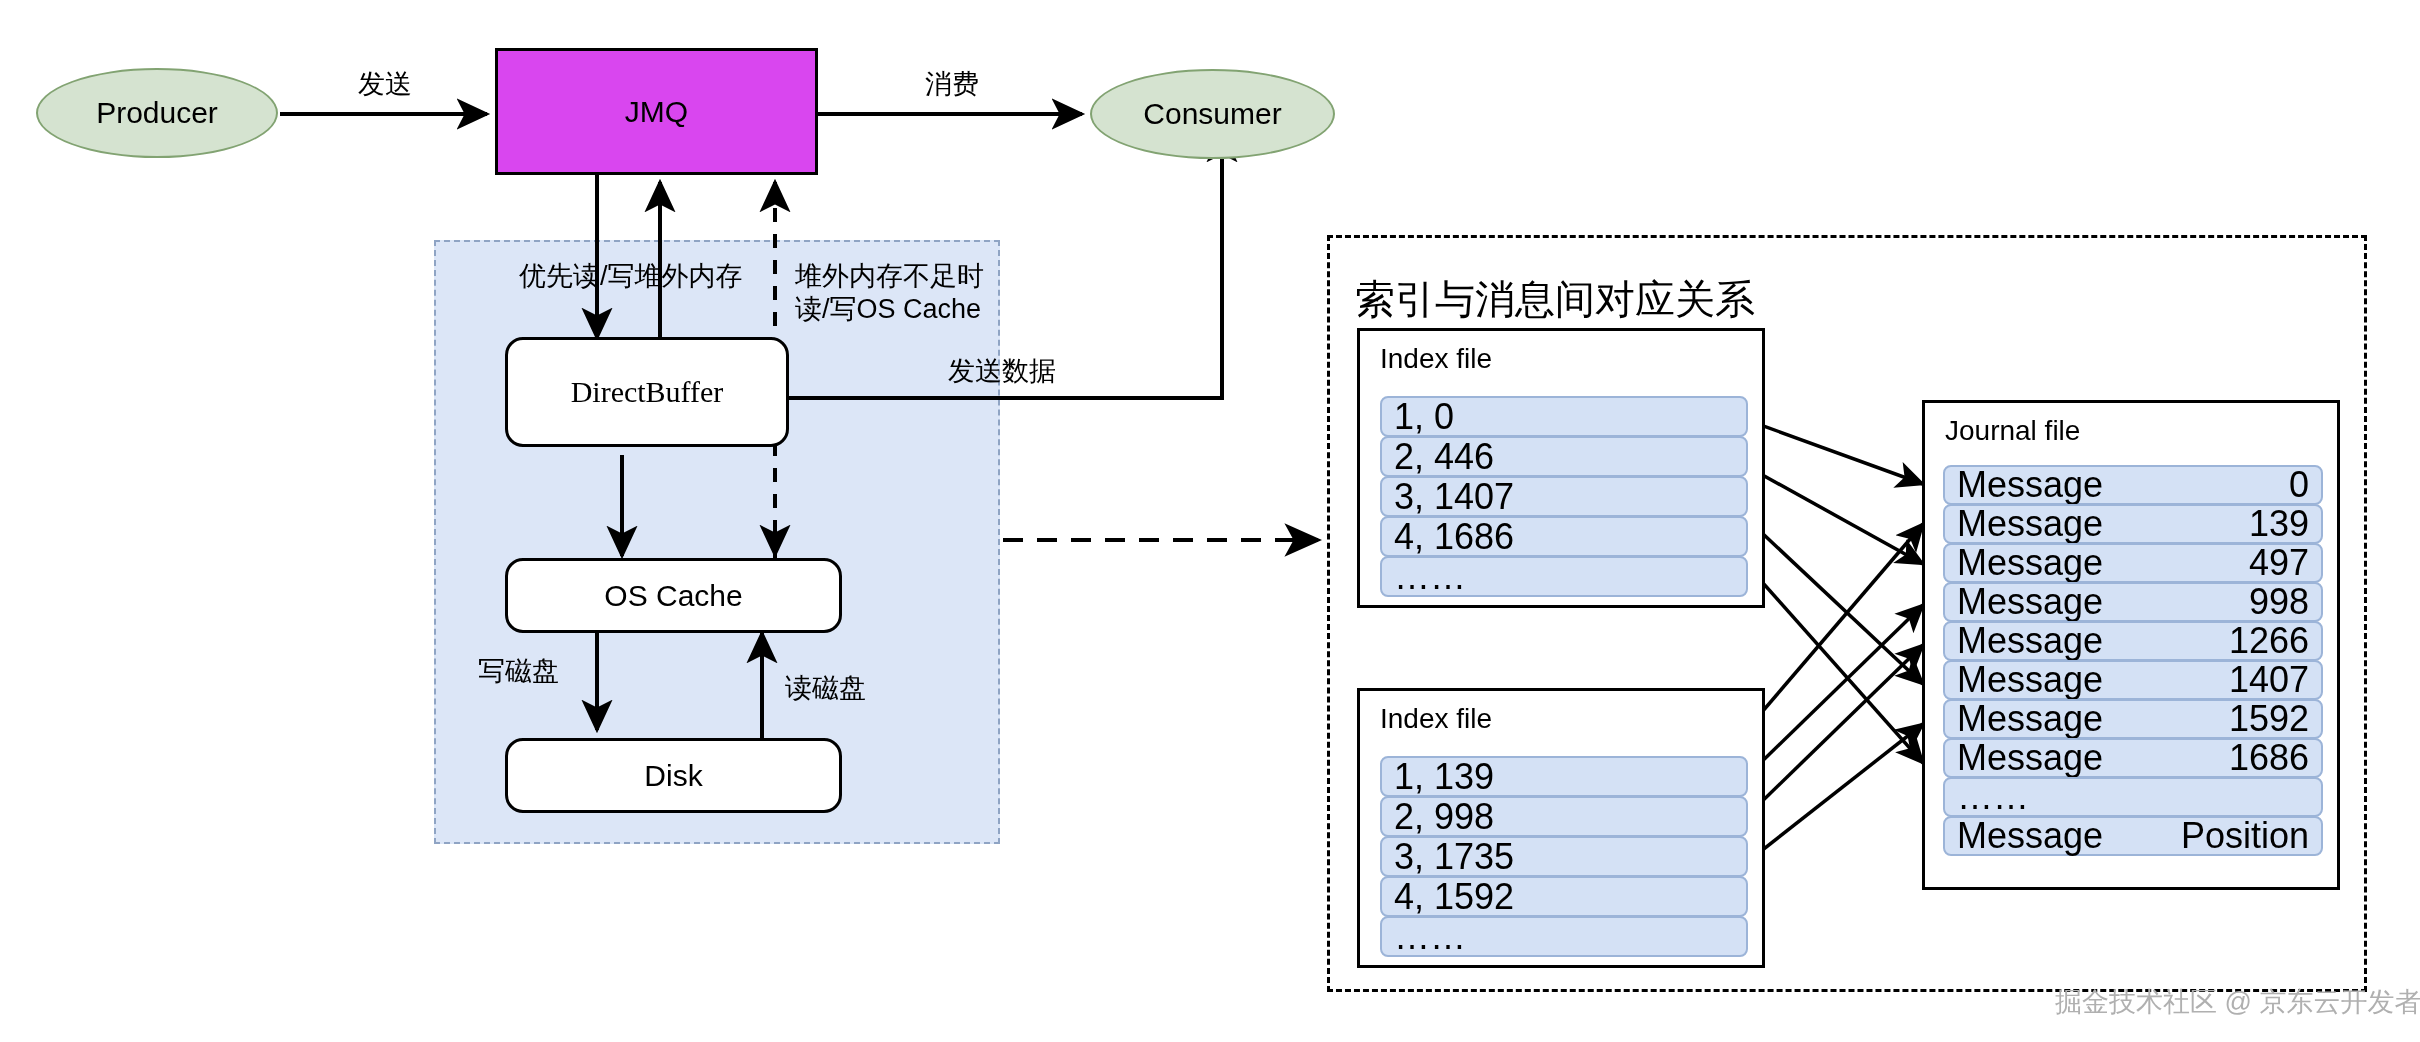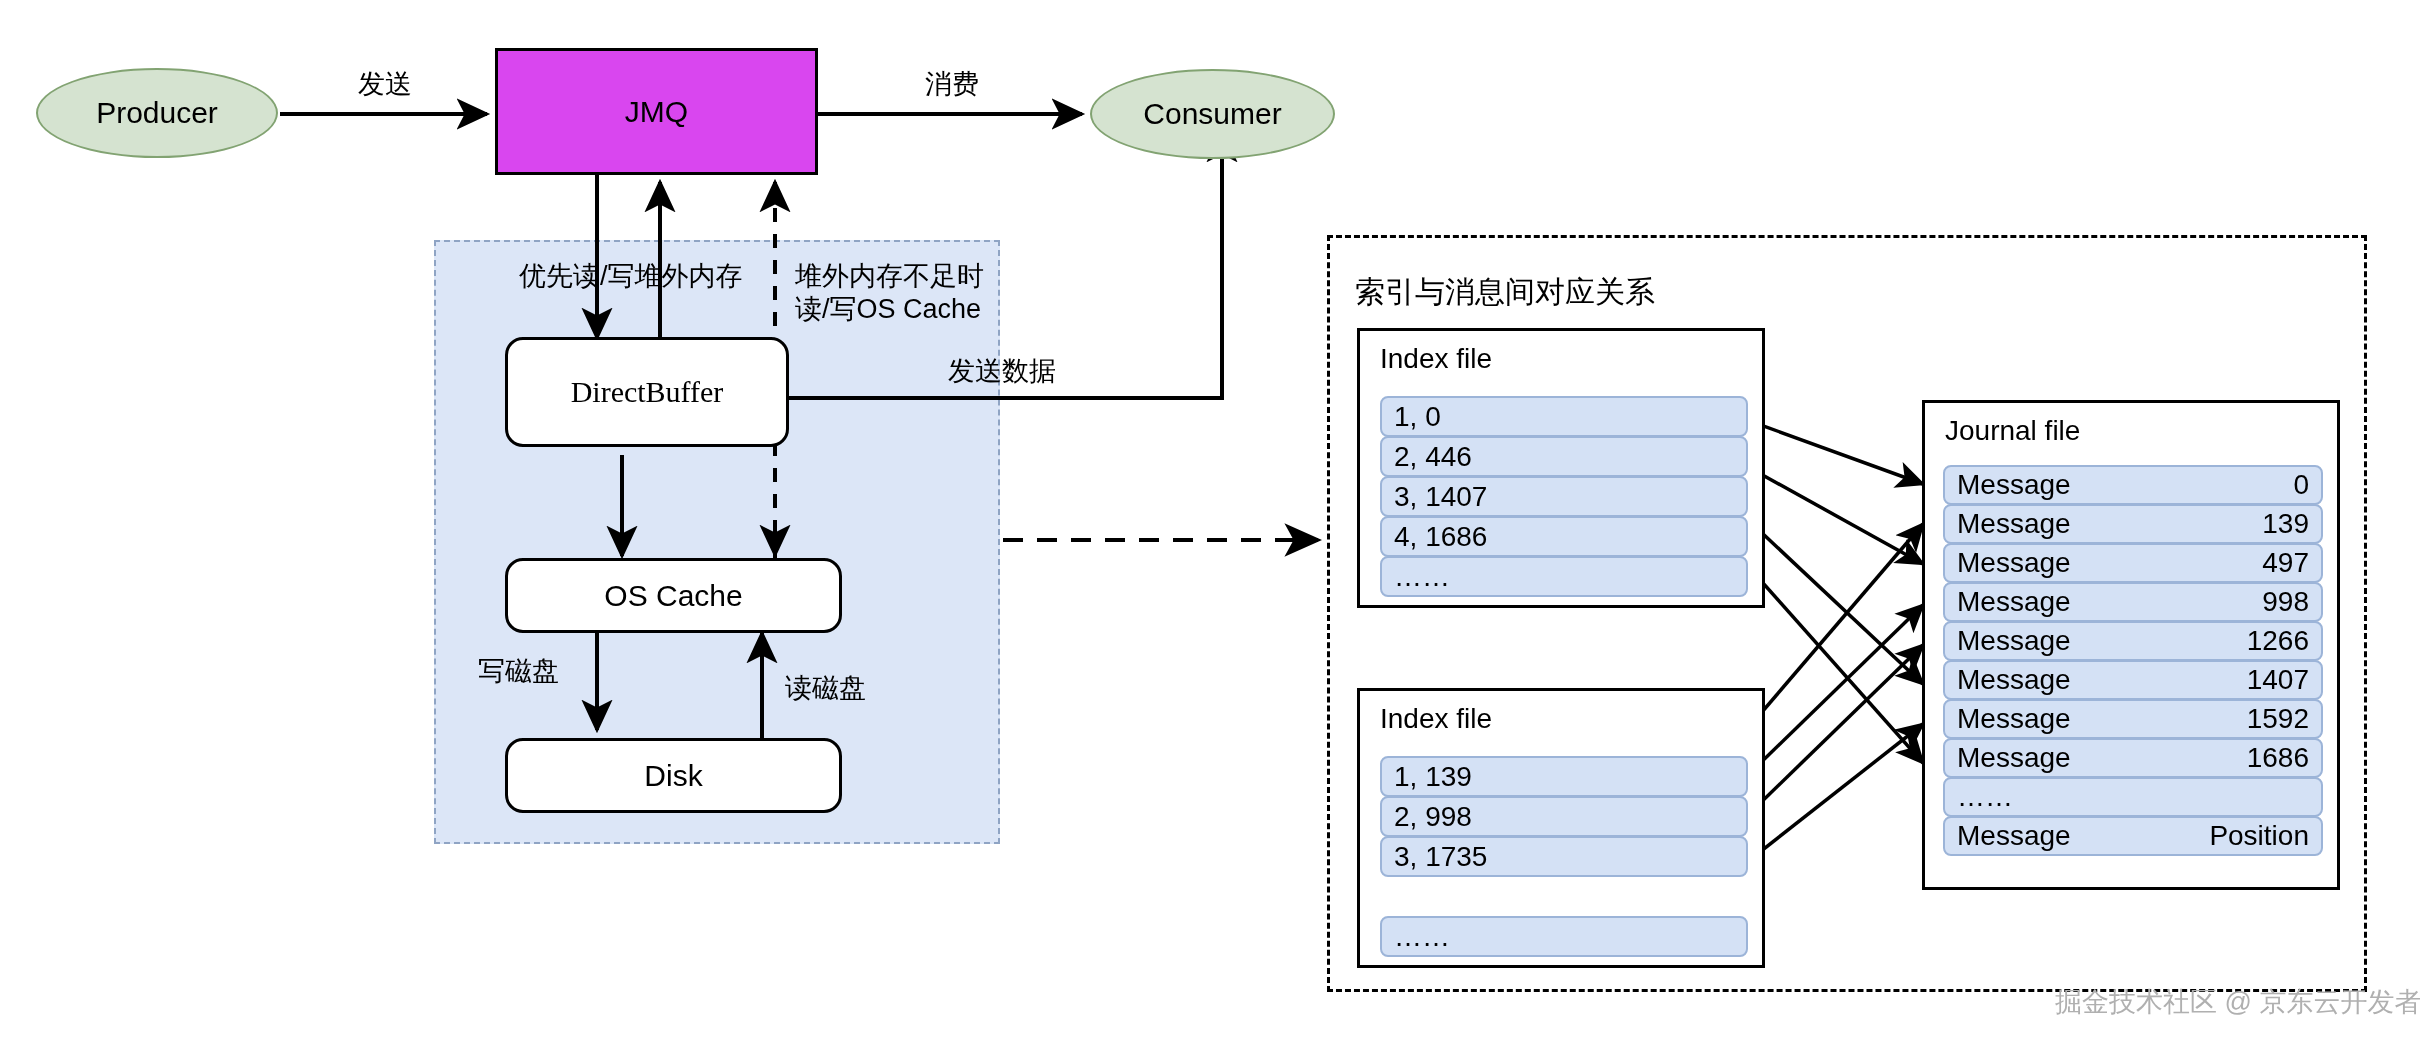--- a/index.html
+++ b/index.html
@@ -76,35 +76,35 @@
   }
   .row {
     position: absolute;
     box-sizing: border-box;
     background: #d4e1f5;
     border: 2px solid #9cb4d8;
     border-radius: 8px;
     display: flex;
     align-items: center;
     padding: 0 12px;
-    font-size: 28px;
+    font-size: 36px;
     color: #000;
   }
   .row .left { flex: 0 0 auto; }
   .row .right { margin-left: auto; }
   .lbl {
     position: absolute;
     font-size: 27px;
     color: #000;
     white-space: pre;
     line-height: 1.22;
   }
   .panel-title {
     position: absolute;
-    font-size: 30px;
+    font-size: 40px;
     color: #000;
   }
   .watermark {
     position: absolute;
     font-size: 27px;
     color: #b0b0b0;
     white-space: pre;
   }
 </style>
 </head>
@@ -229,20 +229,23 @@
     <div class="filebox-title">Index file</div>
     <div class="row" style="left:20px; top:65px; width:368px; height:41px;">
       <span class="left">1, 139</span>
     </div>
     <div class="row" style="left:20px; top:105px; width:368px; height:41px;">
       <span class="left">2, 998</span>
     </div>
     <div class="row" style="left:20px; top:145px; width:368px; height:41px;">
       <span class="left">3, 1735</span>
     </div>
+    <div class="row" style="left:20px; top:185px; width:368px; height:41px;">
+      <span class="left">4, 1592</span>
+    </div>
     <div class="row" style="left:20px; top:225px; width:368px; height:41px;">
       <span class="left">……</span>
     </div>
   </div>
 
   <div class="filebox" style="left:1922px; top:400px; width:418px; height:490px;">
     <div class="filebox-title">Journal file</div>
     <div class="row" style="left:18px; top:62px; width:380px; height:40px;">
       <span class="left">Message</span>
       <span class="right">0</span>

